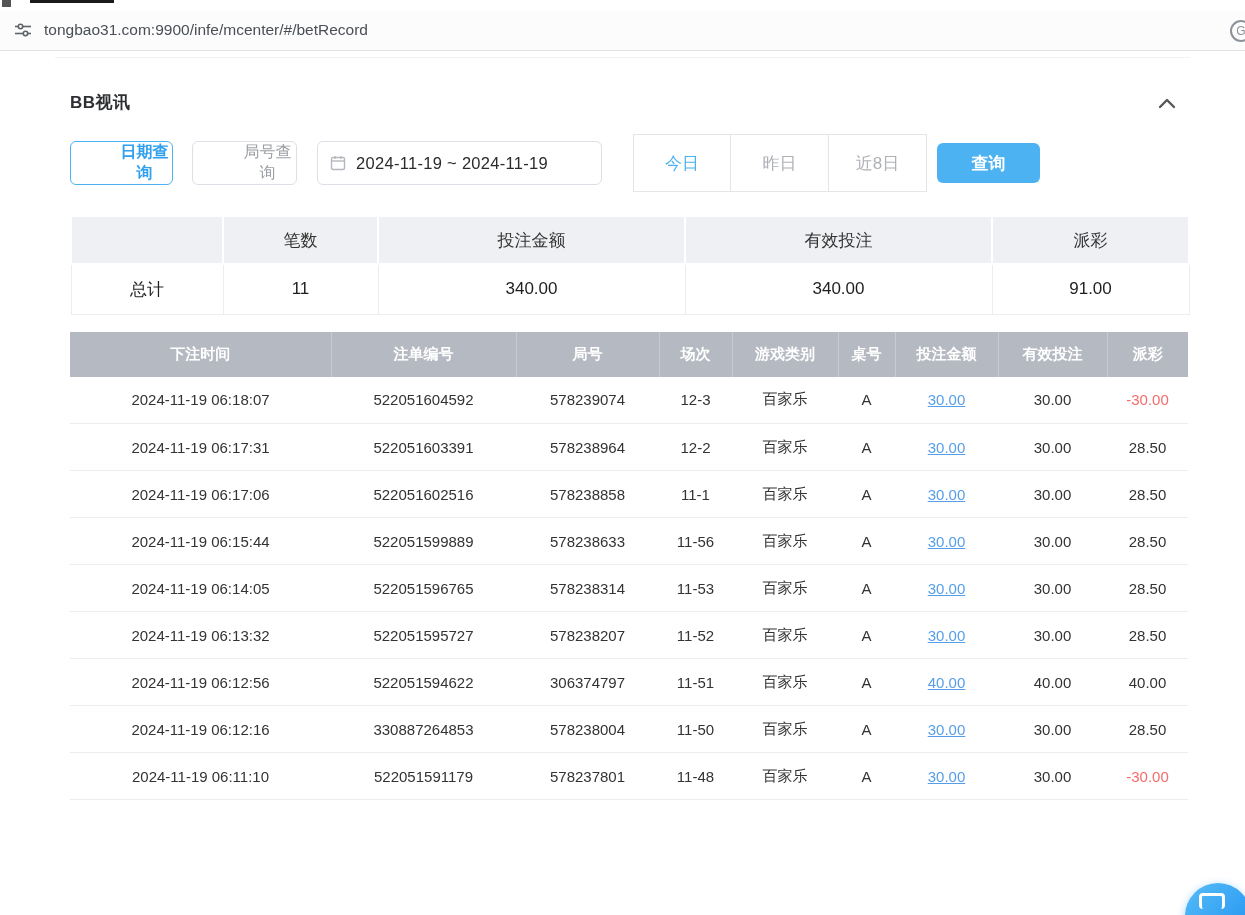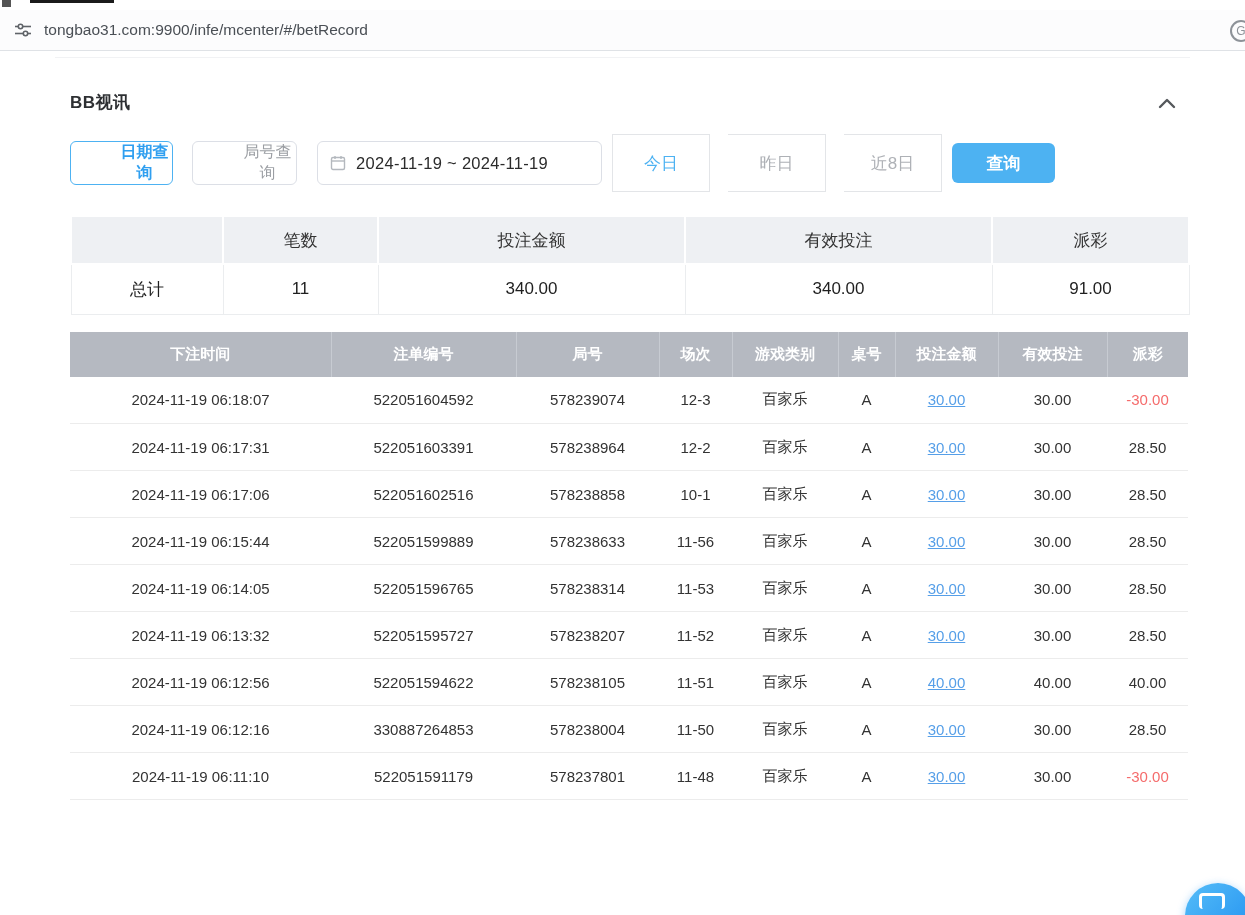--- a/index.html
+++ b/index.html
@@ -37,21 +37,21 @@
   .filter-row { display:flex; align-items:center; margin-top:26px; height:46px; }
   .btn { height:44px; border-radius:6px; background:#fff; font-size:16px; cursor:pointer;padding-left:46px; }
   .btn-outline-active { width:103px; border:1px solid #4db2f2; color:#2f9ff0; font-weight:bold; }
   .btn-plain { width:105px; margin-left:19px; border:1px solid #dcdfe6; color:#9b9ea3; }
   .date-input {
     margin-left:20px; width:285px; height:44px; border:1px solid #dcdfe6; border-radius:6px;
     display:flex; align-items:center; padding:0 12px; gap:10px; cursor:pointer; background:#fff;
   }
   .cal-icon { width:16px; height:16px; display:inline-flex; }
   .date-text { font-size:16.5px; color:#2b2b2b; letter-spacing:0.3px; }
-  .btn-group { margin-left:10px; display:flex; height:58px;gap:18px; }
+  .btn-group { margin-left:31px; display:flex; height:58px; }
   .gbtn {
     width:98px; background:#fff; border:1px solid #e3e5e8; border-left:none;
     color:#aeb1b6; font-size:17px; cursor:pointer;
   }
   .gbtn:first-child { border-left:1px solid #e3e5e8; }
   .gbtn.active { color:#4db2f2; }
   .btn-primary {
     margin-left:10px; width:103px; height:40px; background:#4db2f2; color:#fff;
     font-size:17px; font-weight:bold; border:none; border-radius:6px; cursor:pointer;
   }
@@ -220,21 +220,21 @@
     <td>百家乐</td>
     <td>A</td>
     <td class="link-cell"><a>30.00</a></td>
     <td>30.00</td>
     <td>28.50</td>
   </tr>
         <tr class="record-row">
     <td>2024-11-19 06:17:06</td>
     <td>522051602516</td>
     <td>578238858</td>
-    <td>10-1</td>
+    <td>11-1</td>
     <td>百家乐</td>
     <td>A</td>
     <td class="link-cell"><a>30.00</a></td>
     <td>30.00</td>
     <td>28.50</td>
   </tr>
         <tr class="record-row">
     <td>2024-11-19 06:15:44</td>
     <td>522051599889</td>
     <td>578238633</td>
@@ -263,21 +263,21 @@
     <td>11-52</td>
     <td>百家乐</td>
     <td>A</td>
     <td class="link-cell"><a>30.00</a></td>
     <td>30.00</td>
     <td>28.50</td>
   </tr>
         <tr class="record-row">
     <td>2024-11-19 06:12:56</td>
     <td>522051594622</td>
-    <td>578238105</td>
+    <td>306374797</td>
     <td>11-51</td>
     <td>百家乐</td>
     <td>A</td>
     <td class="link-cell"><a>40.00</a></td>
     <td>40.00</td>
     <td>40.00</td>
   </tr>
         <tr class="record-row">
     <td>2024-11-19 06:12:16</td>
     <td>330887264853</td>

